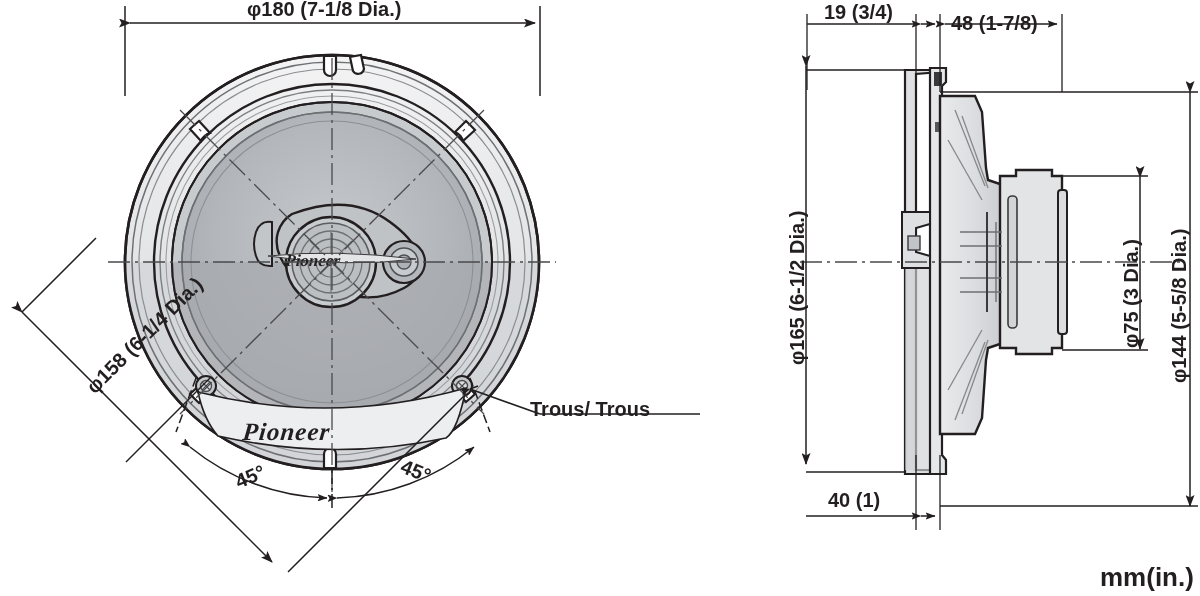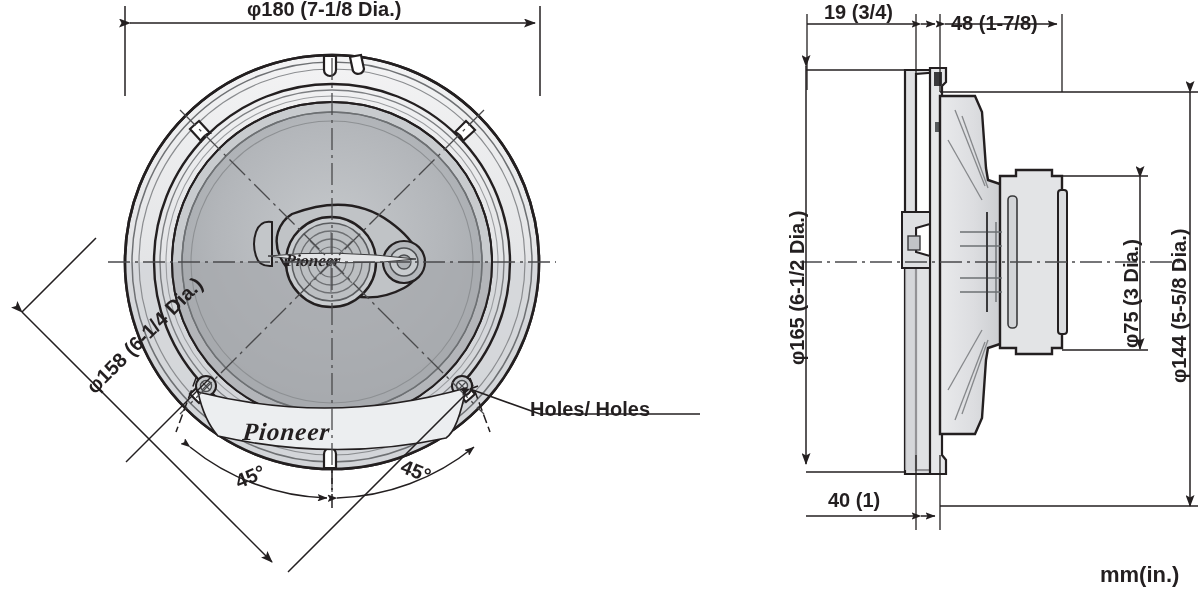--- a/index.html
+++ b/index.html
@@ -3,21 +3,21 @@
 <meta charset="utf-8">
 <style>
   html,body{margin:0;padding:0;background:#ffffff;}
   body{width:1200px;height:596px;overflow:hidden;
        font-family:"Liberation Sans","DejaVu Sans",sans-serif;color:#231f20;}
   #stage{position:relative;width:1200px;height:596px;background:#fff;}
   svg.layer{position:absolute;left:0;top:0;width:1200px;height:596px;}
   .dimtxt{position:absolute;font-family:"Liberation Sans","DejaVu Sans",sans-serif;
           font-size:20px;font-weight:700;color:#231f20;white-space:nowrap;
           letter-spacing:0px;line-height:1.15;}
-  .unit{position:absolute;font-size:22px;font-weight:700;letter-spacing:0px;text-align:right;}
+  .unit{position:absolute;font-size:26px;font-weight:700;letter-spacing:0px;text-align:right;}
   .rot-90{transform-origin:0 0;transform:rotate(-90deg);}
   .rot-m45{transform-origin:0 0;transform:rotate(-45deg);}
   .rot-a1{transform-origin:0 0;transform:rotate(-22deg);}
   .rot-a2{transform-origin:0 0;transform:rotate(22deg);}
 </style>
 </head>
 <body>
 
 <div id="stage">
 
@@ -273,21 +273,21 @@
   </svg>
 
   <div class="dimtxt" style="left:247px;top:-2px;">φ180 (7-1/8 Dia.)</div>
 
   <div class="dimtxt rot-m45" style="left:82px;top:382px;">φ158 (6-1/4 Dia.)</div>
 
   <div class="dimtxt rot-a1" style="left:232px;top:472px;">45°</div>
 
   <div class="dimtxt rot-a2" style="left:406px;top:455px;">45°</div>
 
-  <div class="dimtxt" style="left:530px;top:398px;">Holes/ Holes</div>
+  <div class="dimtxt" style="left:530px;top:398px;">Trous/ Trous</div>
 
   <div class="dimtxt" style="left:824px;top:1px;">19 (3/4)</div>
 
   <div class="dimtxt" style="left:951px;top:1px;margin-top:11px;">48 (1-7/8)</div>
 
   <div class="dimtxt" style="left:828px;top:489px;">40 (1)</div>
 
   <div class="dimtxt rot-90" style="left:786px;top:365px;">φ165 (6-1/2 Dia.)</div>
 
   <div class="dimtxt rot-90" style="left:1120px;top:348px;">φ75 (3 Dia.)</div>

